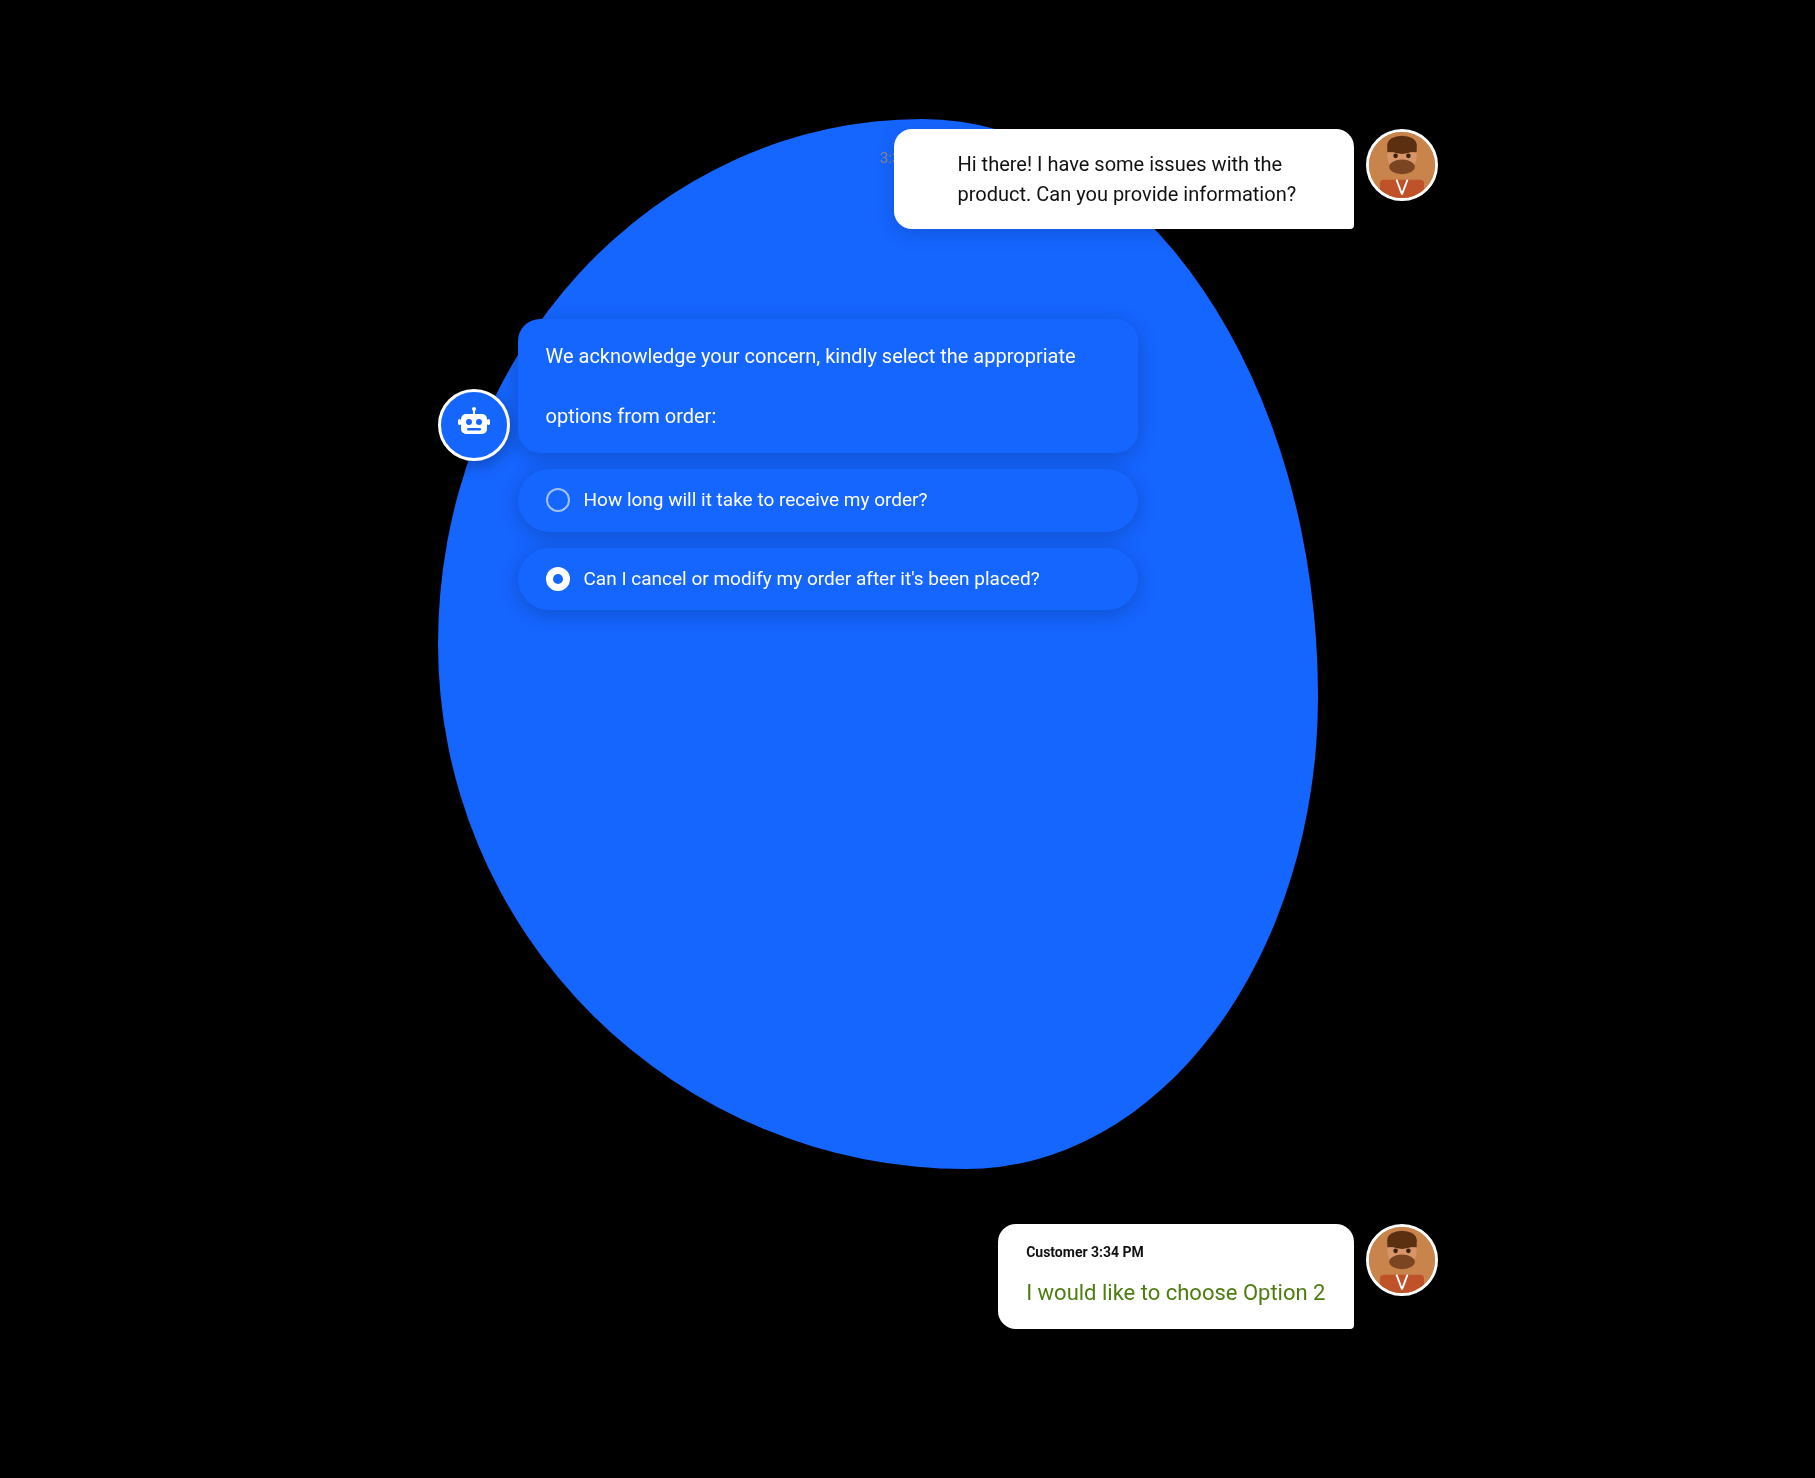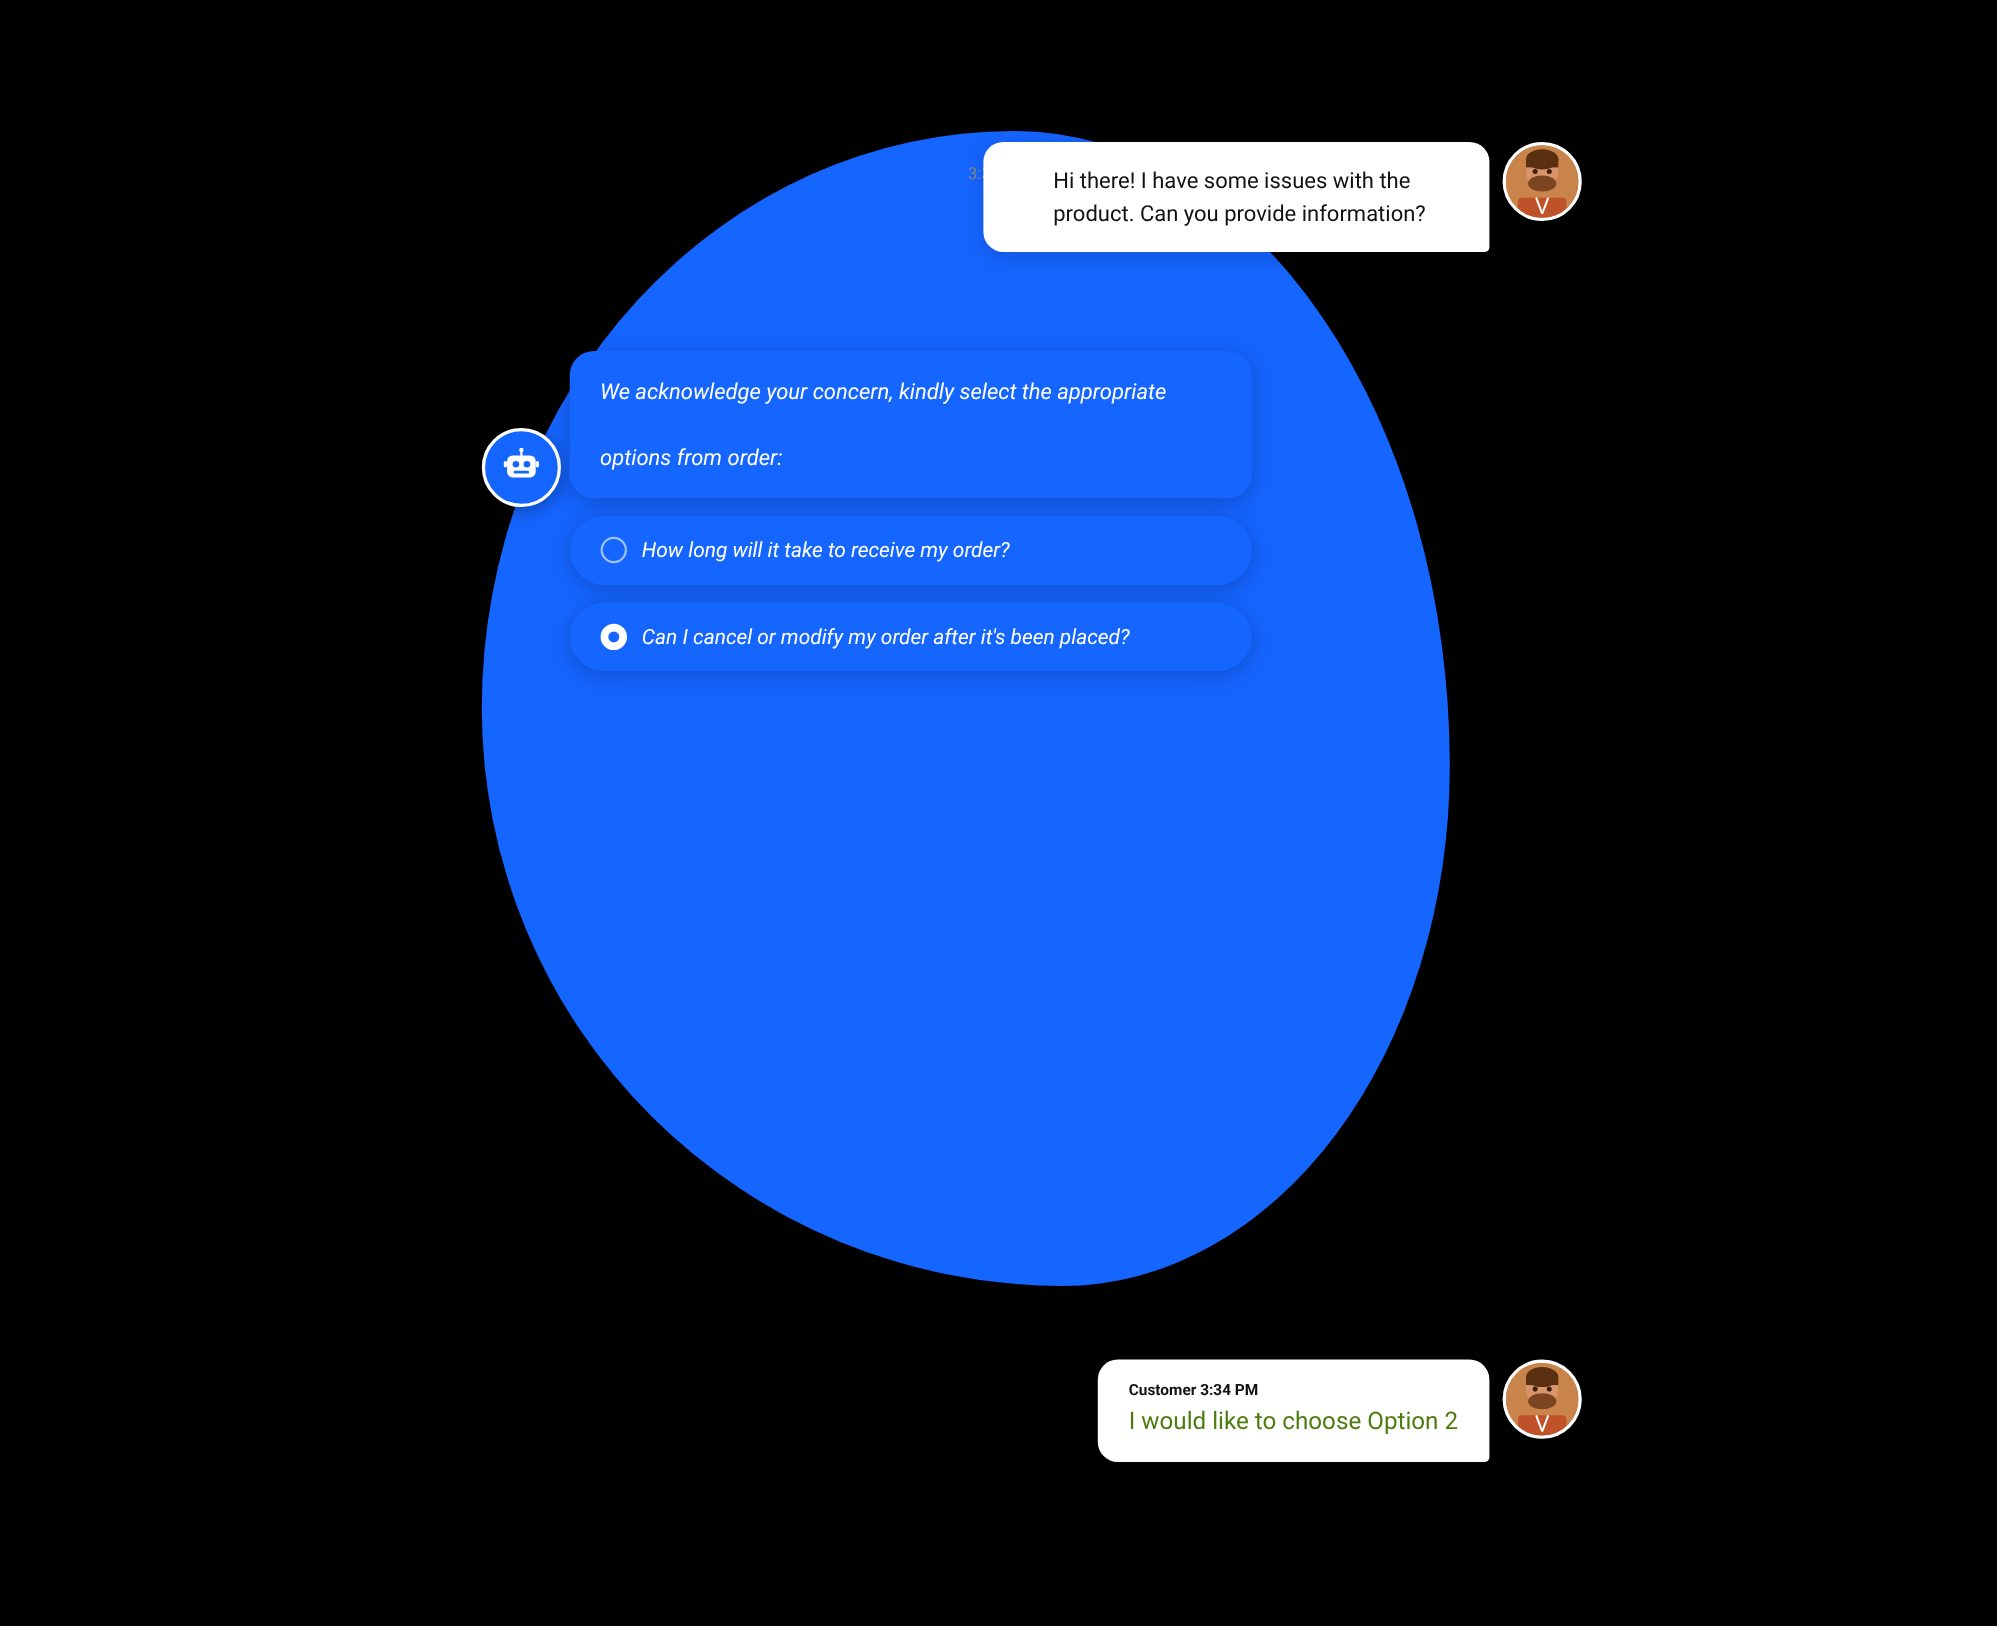--- a/index.html
+++ b/index.html
@@ -101,21 +101,20 @@
     
     .bot-messages {
       position: absolute;
       top: 230px;
       left: 160px;
       width: 620px;
       display: flex;
       flex-direction: column;
       gap: 16px;
       z-index: 10;
-      font-style: italic;
     }
 
     .bot-bubble {
       background: #1565FF;
       border-radius: 22px;
       padding: 22px 28px;
       color: #fff;
       font-size: 20px;
       line-height: 1.5;
       box-shadow: 0 4px 20px rgba(0,0,0,0.2);
@@ -176,21 +175,21 @@
       border-radius: 18px 18px 4px 18px;
       padding: 20px 28px;
       max-width: 480px;
       box-shadow: 0 4px 20px rgba(0,0,0,0.15);
     }
 
     .customer-msg-bottom .bubble .header {
       font-size: 14px;
       font-weight: 700;
       color: #111;
-      margin-bottom: 6px;
+      margin-bottom: 18px;
     }
 
     .customer-msg-bottom .bubble .text {
       font-size: 22px;
       color: #4d7c0f;
       line-height: 1.4;
     }
 
     .timestamp-top {
       position: absolute;

